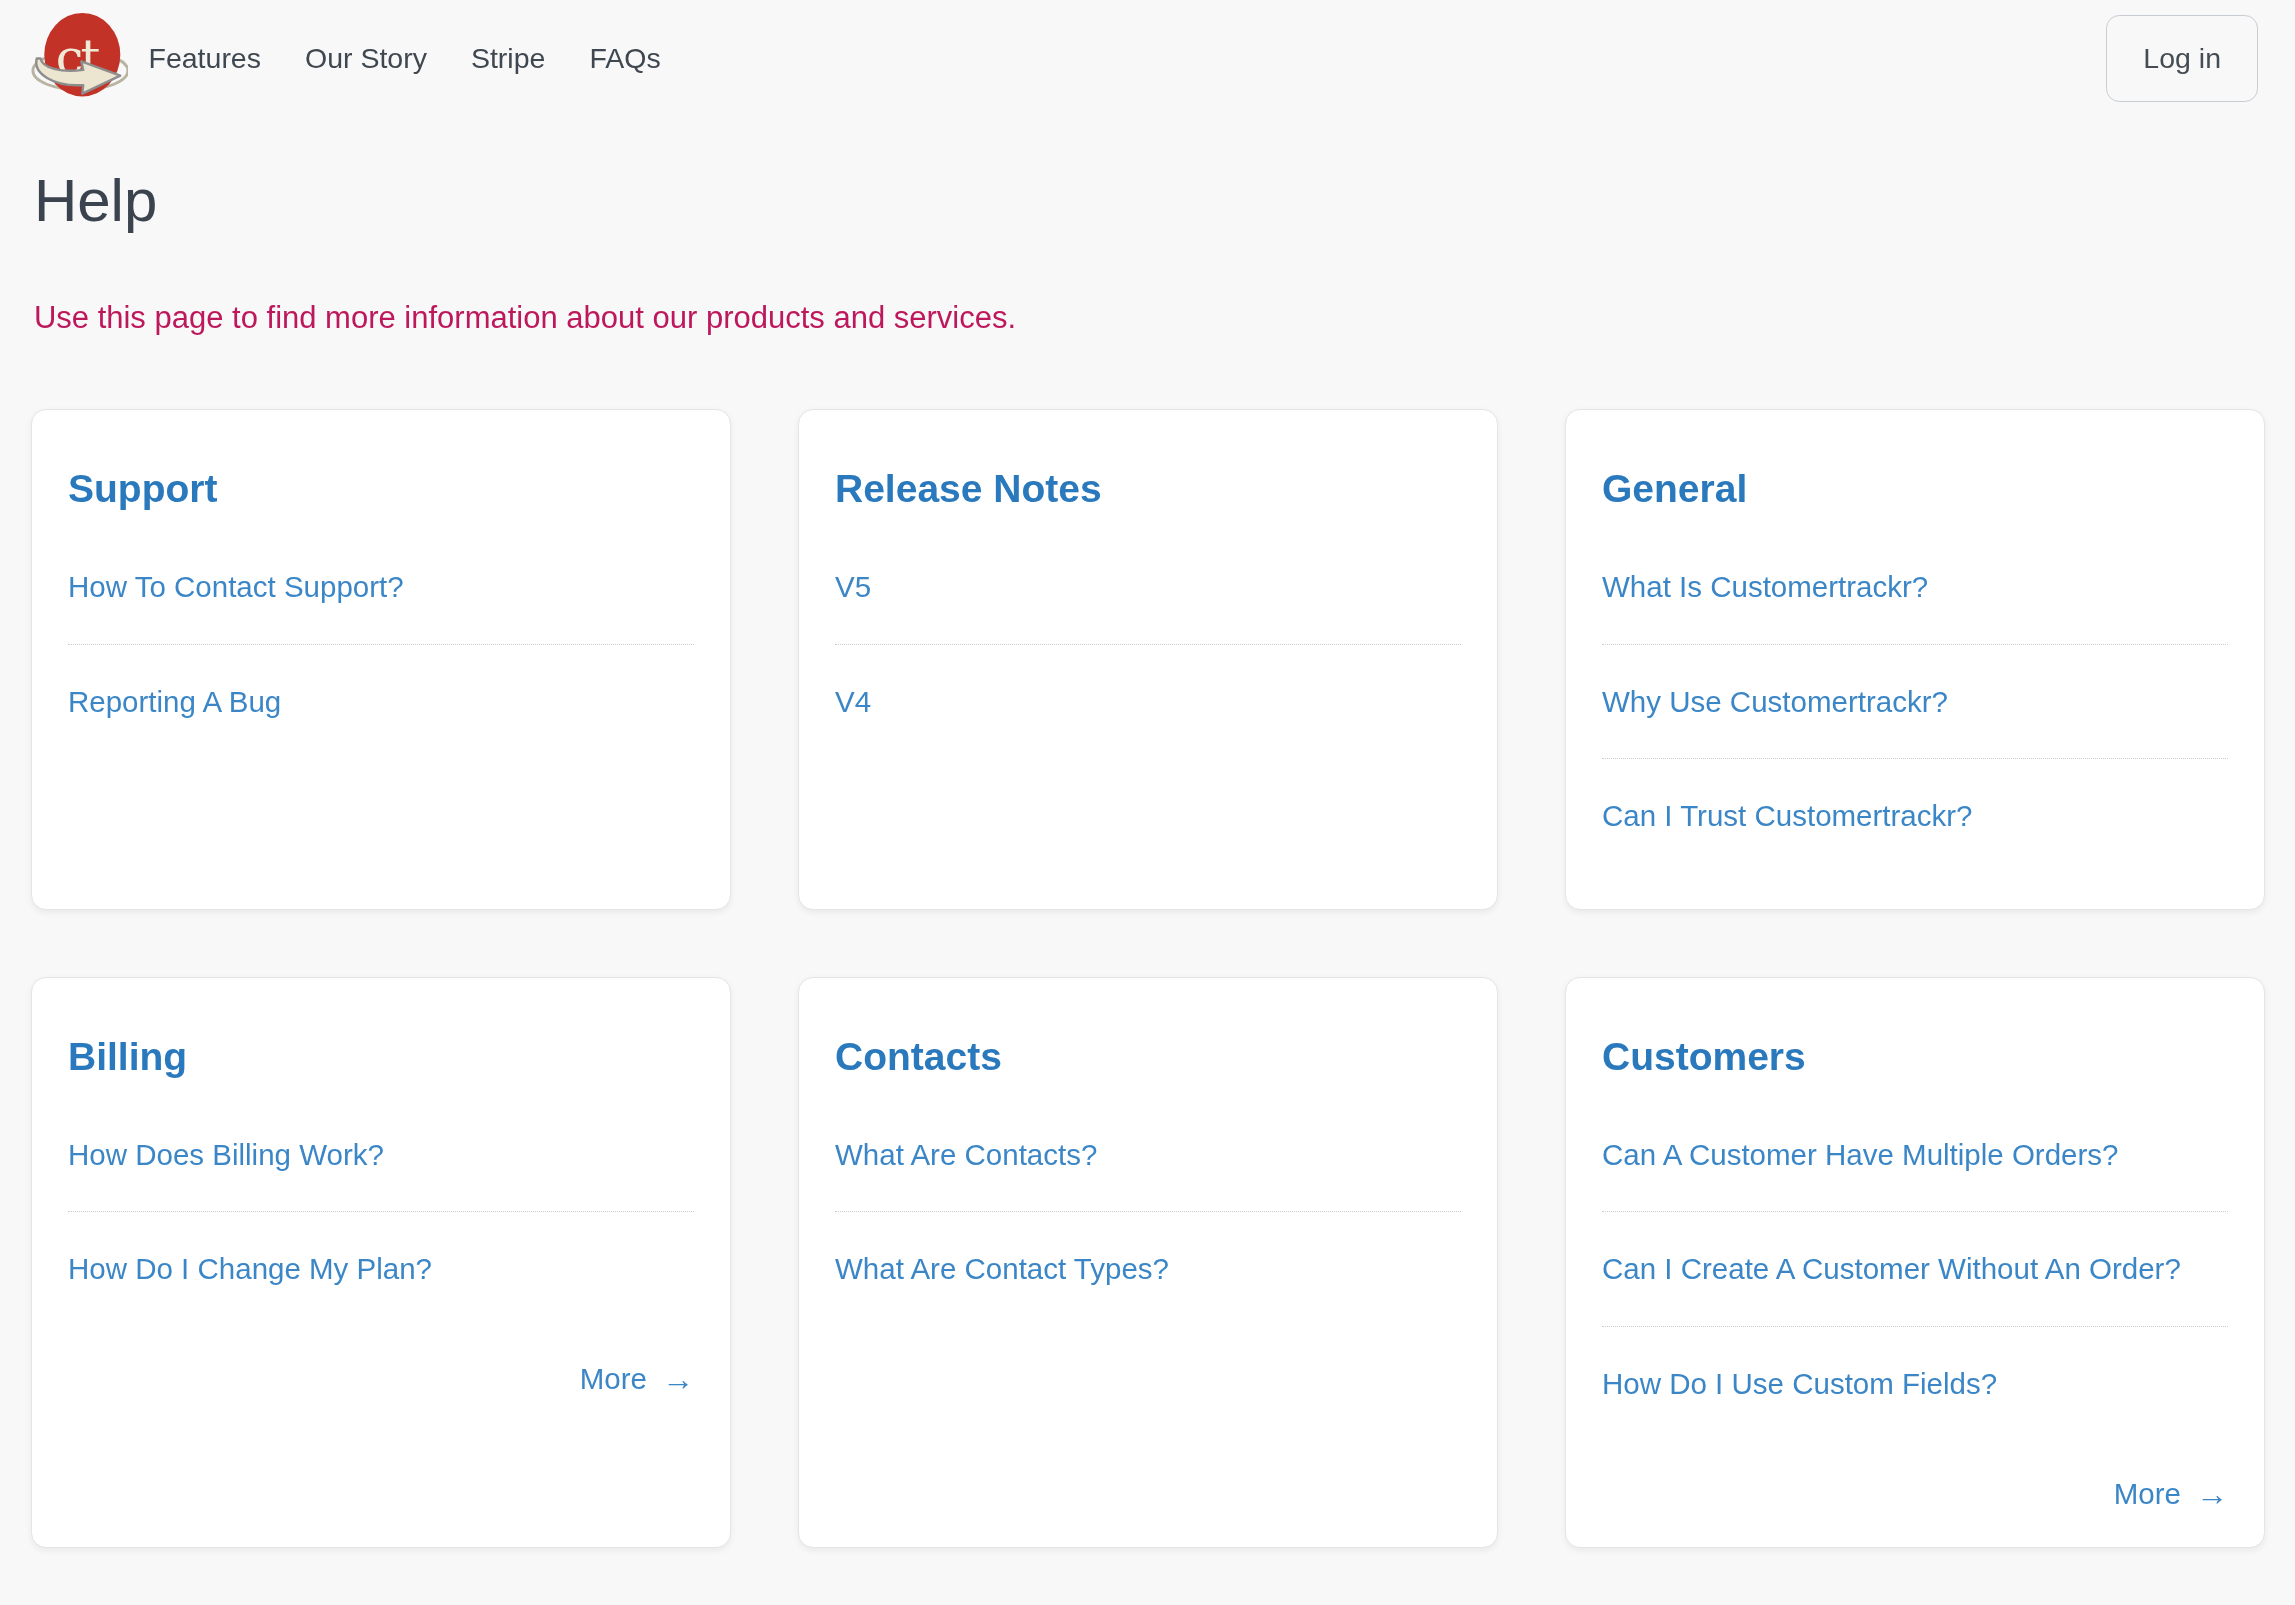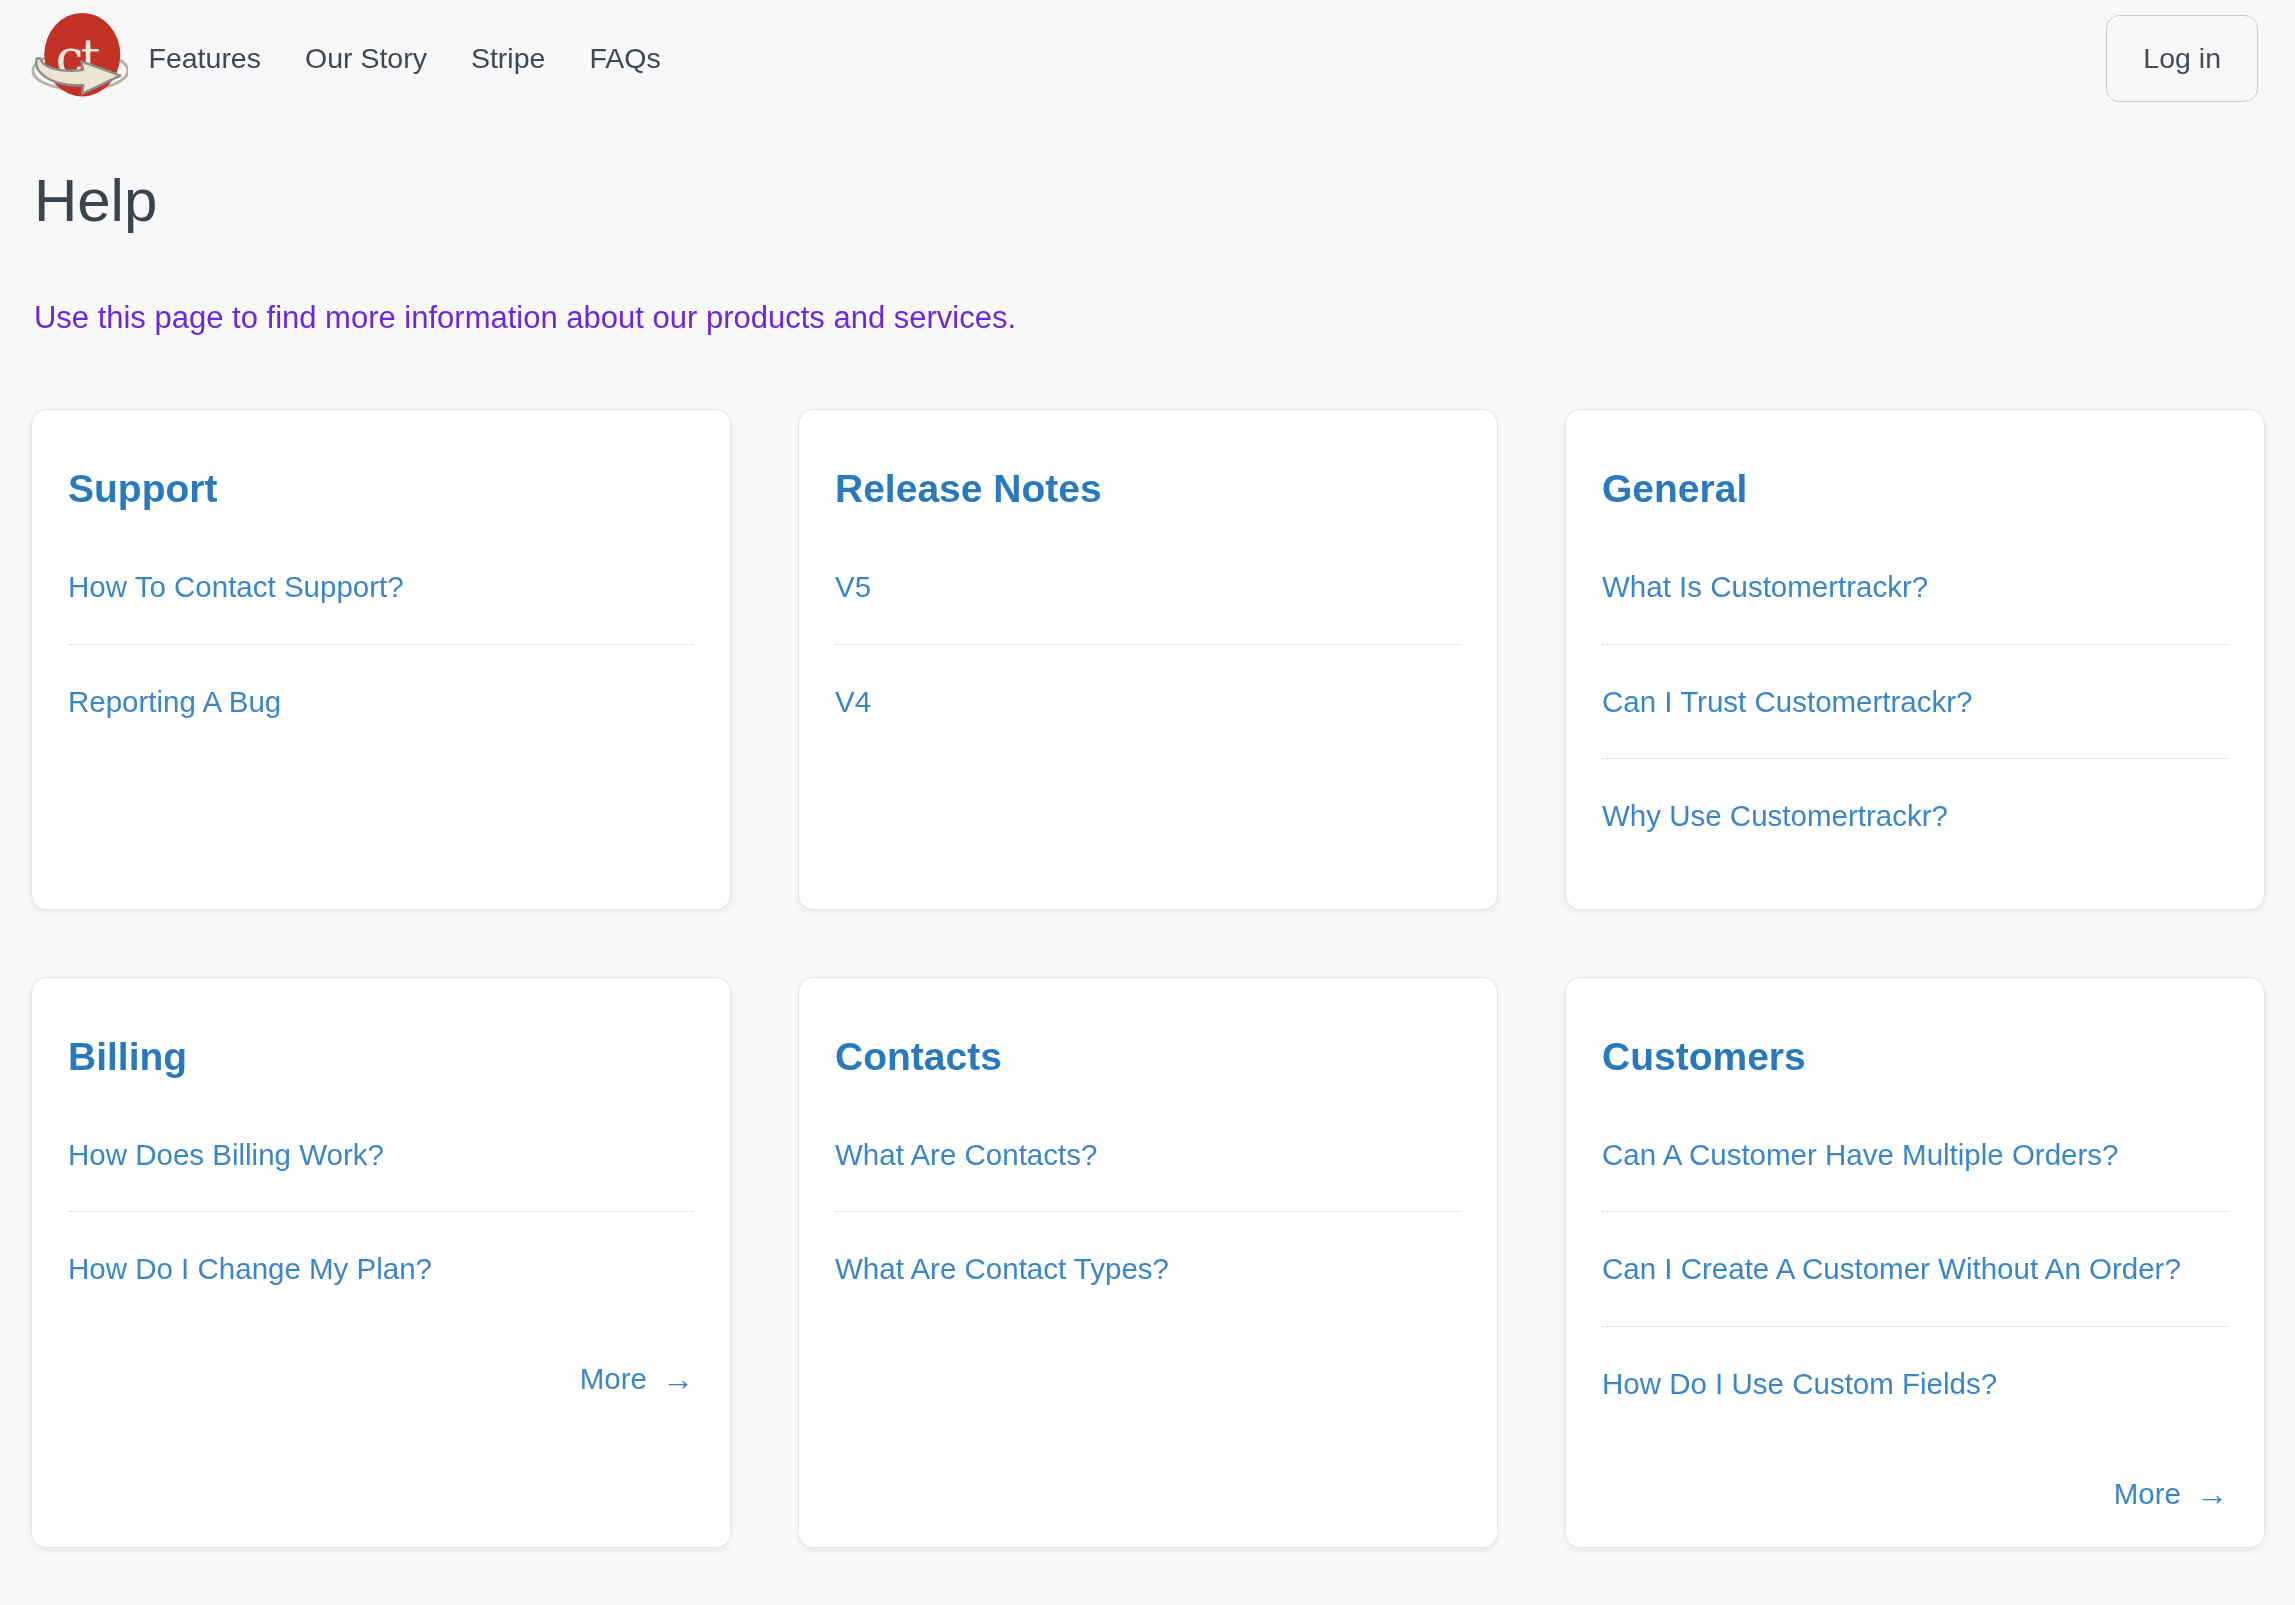--- a/index.html
+++ b/index.html
@@ -46,21 +46,21 @@
   .container { padding: 0 31px; }
   .page-title {
     font-size: 60px;
     font-weight: 500;
     color: #3b434e;
     margin: 59px 2.9px 0;
     line-height: 1.15;
   }
   .page-intro {
     font-size: 31px;
-    color: #6d28d9;
+    color: #be185d;
     margin: 61px 2.9px 0;
     line-height: 1.4;
   }
 
   
   .grid {
     display: grid;
     grid-template-columns: repeat(3, 1fr);
     column-gap: 67px;
     row-gap: 67px;
@@ -161,24 +161,24 @@
       </ul>
     </section>
 
     <section class="card">
       <h2 class="card-title">General</h2>
       <ul class="qa-list">
         <li class="qa-row">
           <a class="qa-link">What Is Customertrackr?</a>
         </li>
         <li class="qa-row">
+          <a class="qa-link">Why Use Customertrackr?</a>
+        </li>
+        <li class="qa-row">
           <a class="qa-link">Can I Trust Customertrackr?</a>
-        </li>
-        <li class="qa-row">
-          <a class="qa-link">Why Use Customertrackr?</a>
         </li>
       </ul>
     </section>
 
     <section class="card">
       <h2 class="card-title">Billing</h2>
       <ul class="qa-list">
         <li class="qa-row">
           <a class="qa-link">How Does Billing Work?</a>
         </li>

